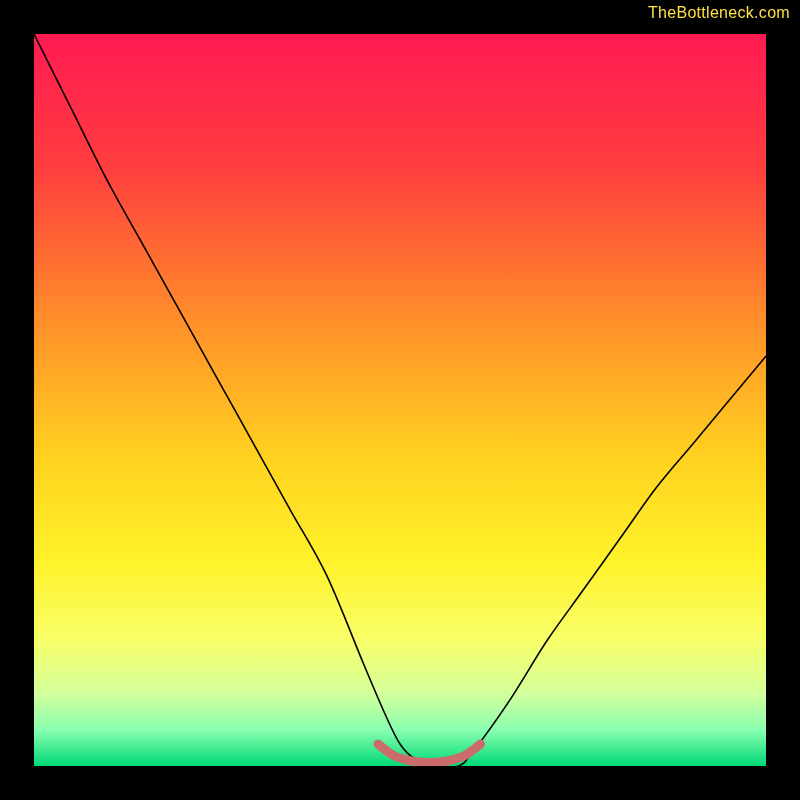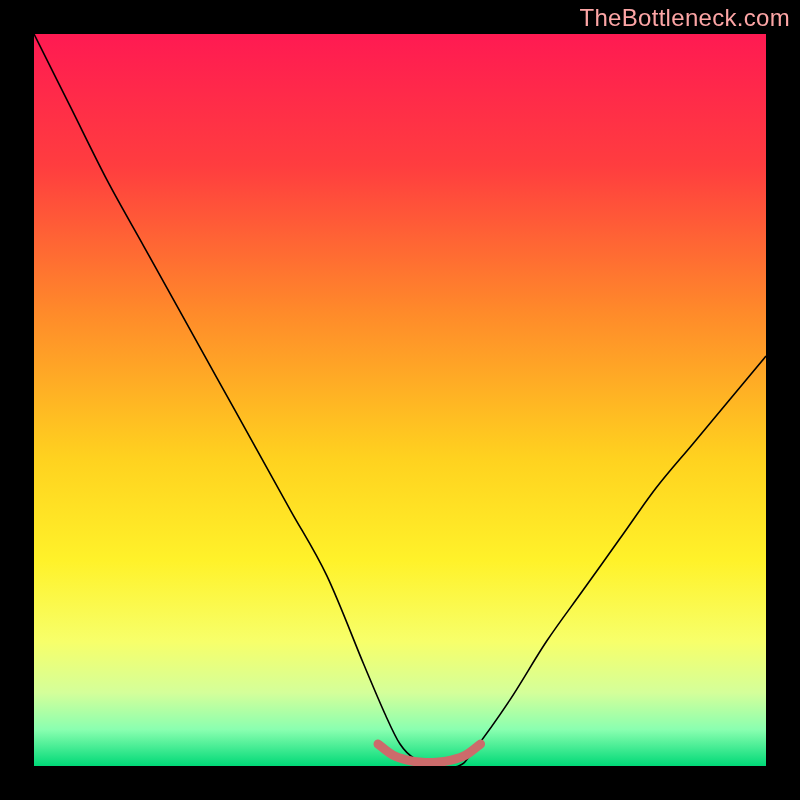--- a/index.html
+++ b/index.html
@@ -14,22 +14,22 @@
   .frame {
     position: relative;
     width: 800px;
     height: 800px;
     background: #000;
   }
   .watermark {
     position: absolute;
     top: 4px;
     right: 10px;
-    color: #fca5a5;
-    font-size: 24px;
+    color: #fde047;
+    font-size: 16px;
     font-weight: 500;
     letter-spacing: 0.3px;
     z-index: 10;
   }
   .plot-area {
     position: absolute;
     left: 34px;
     top: 34px;
     width: 732px;
     height: 732px;

